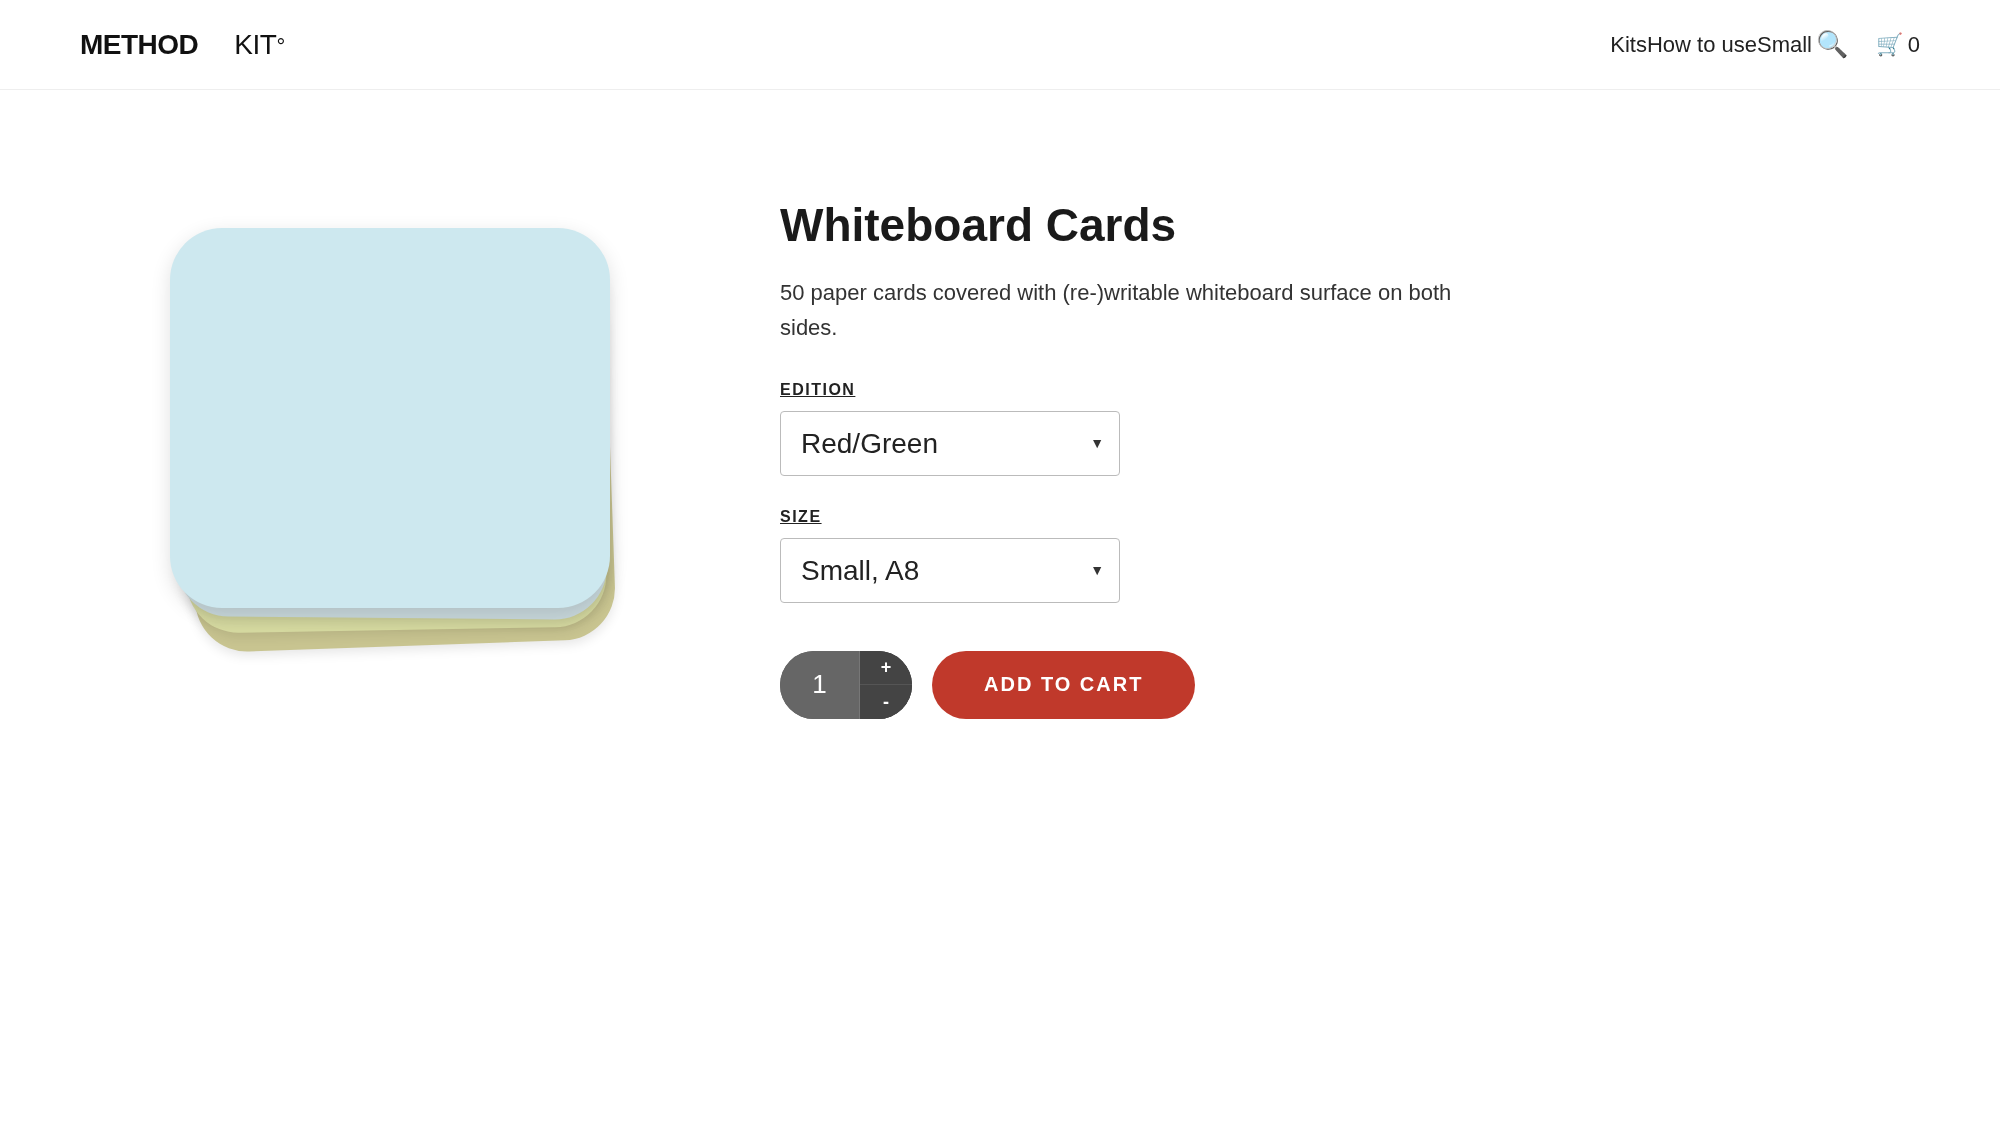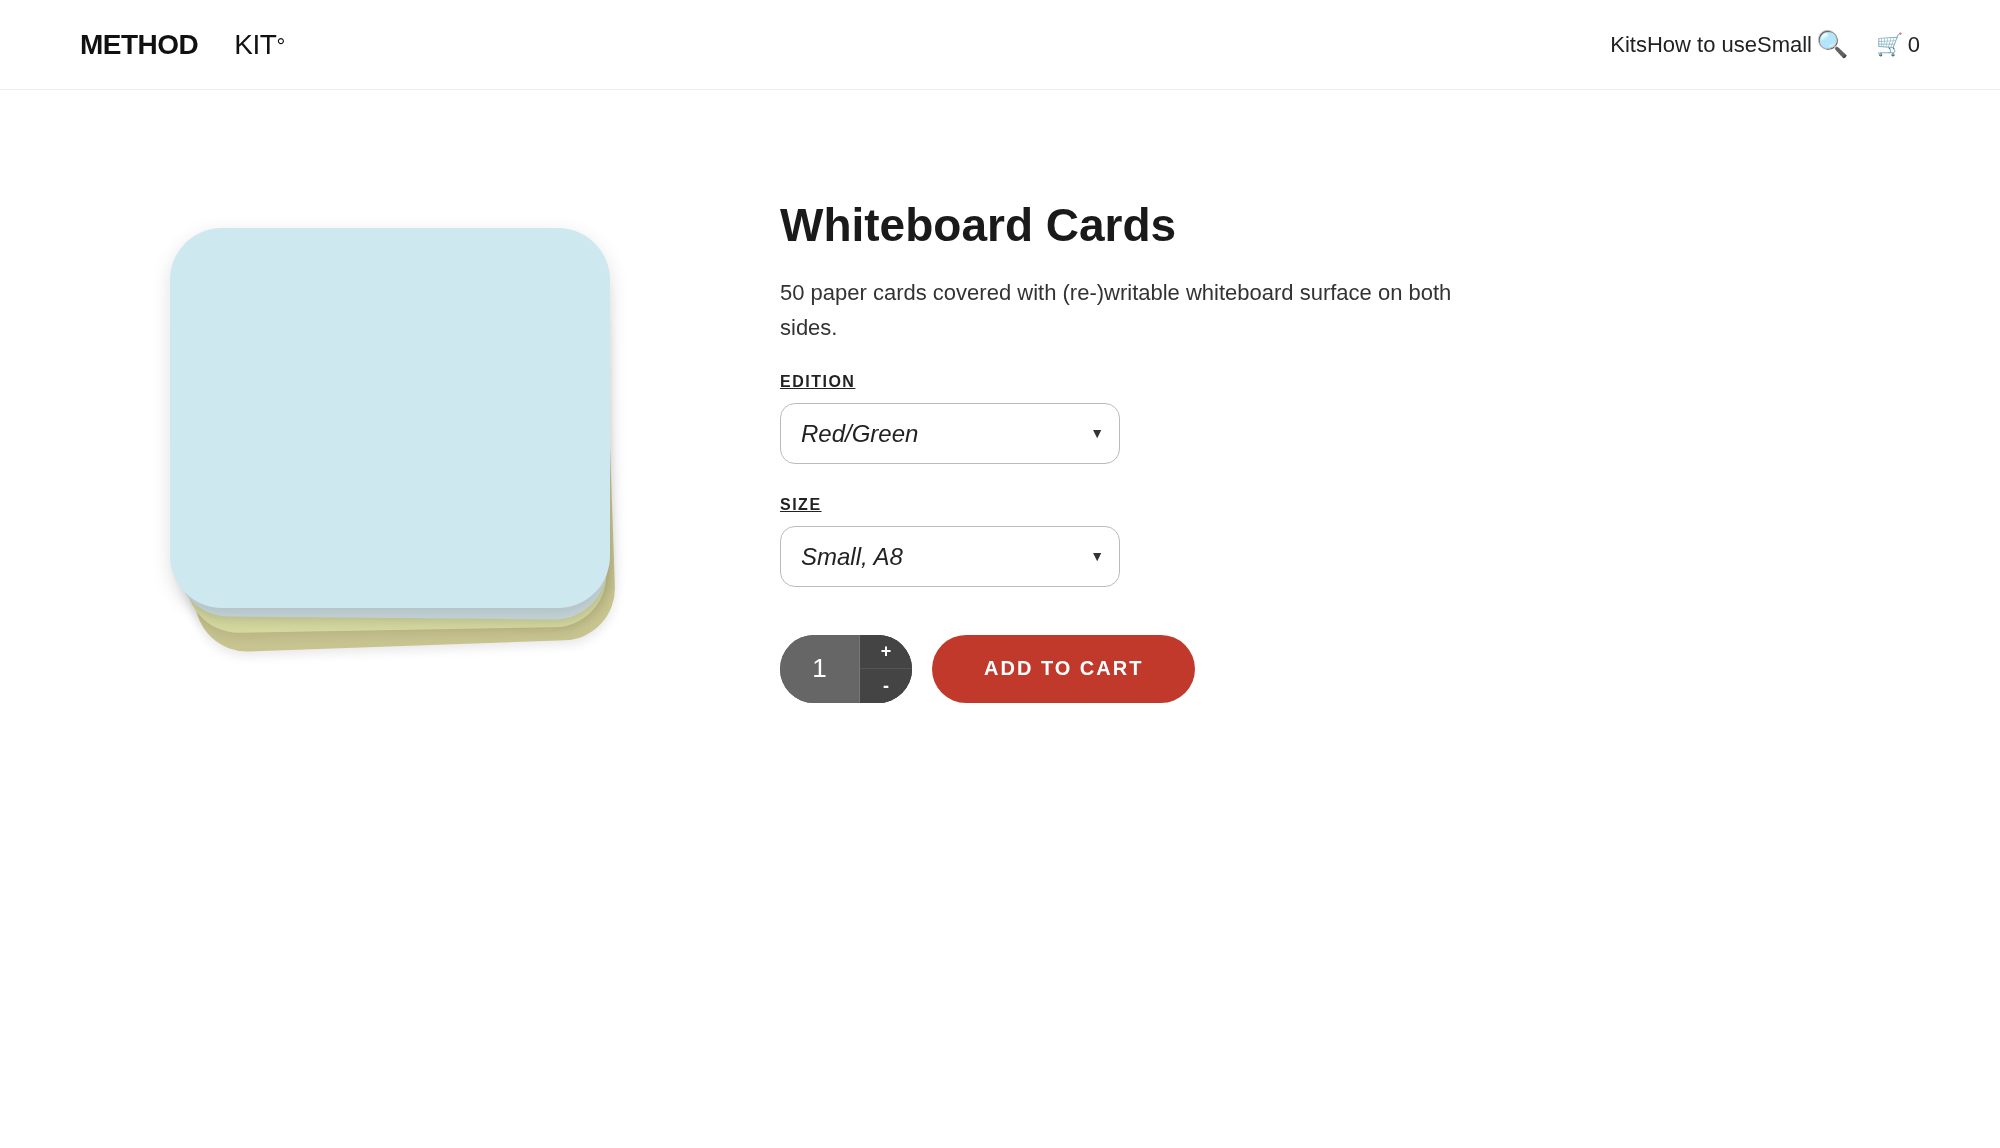--- a/index.html
+++ b/index.html
@@ -170,21 +170,21 @@
       font-size: 36px;
       font-weight: 700;
       color: #c0392b;
       margin-bottom: 32px;
     }
 
     .product-description {
       font-size: 22px;
       line-height: 1.6;
       color: #333;
-      margin-bottom: 28px;
+      margin-bottom: 36px;
       max-width: 680px;
     }
 
     
     .option-group {
       margin-bottom: 32px;
     }
 
     .option-label {
       font-size: 16px;
@@ -197,30 +197,29 @@
     }
 
     .select-wrapper {
       position: relative;
       width: 340px;
     }
 
     .select-wrapper select {
       width: 100%;
       padding: 16px 50px 16px 20px;
-      font-size: 24px;
+      font-size: 28px;
       border: 1.5px solid #bbb;
-      border-radius: 15px;
+      border-radius: 4px;
       background: #fff;
       color: #222;
       appearance: none;
       -webkit-appearance: none;
       cursor: pointer;
       outline: none;
-      font-style: italic;
     }
 
     .select-arrow {
       position: absolute;
       right: 16px;
       top: 50%;
       transform: translateY(-50%);
       pointer-events: none;
       font-size: 14px;
       color: #333;

